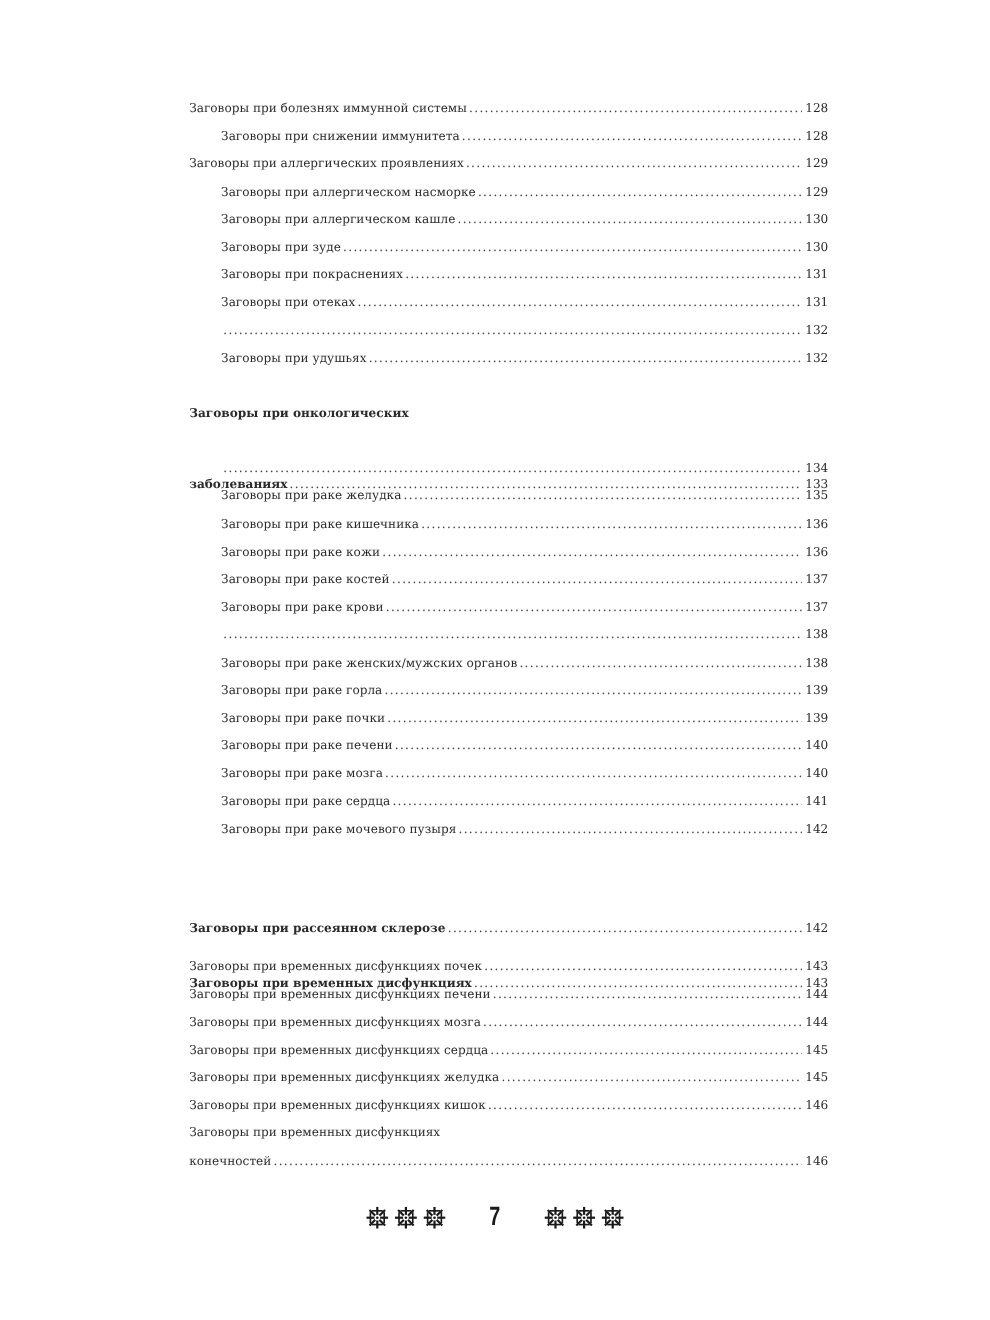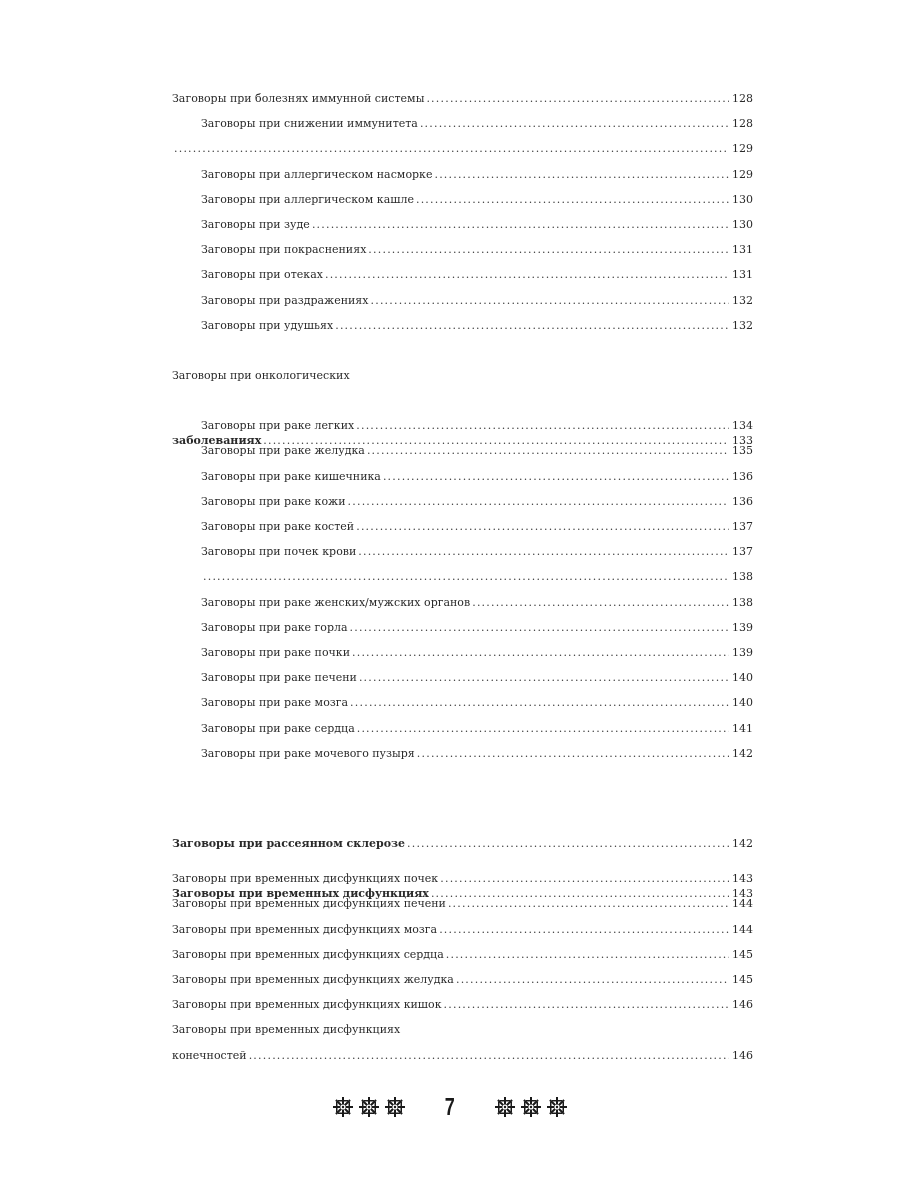--- a/index.html
+++ b/index.html
@@ -18,21 +18,21 @@
     .title { flex: 0 0 auto; }
     .dots {
       flex: 1 1 auto; overflow: hidden; margin: 0 3px 0 2px;
       letter-spacing: 1.2px; color: #444;
     }
     .dots::before {
       content: "....................................................................................................................................................................................................";
     }
     .page-num { flex: 0 0 auto; }
     .line-only { height: 25.2px; line-height: 25.2px; white-space: nowrap; }
-    .line-only.bold { font-weight: normal; }
+    .line-only.bold { font-weight: bold; }
     .gap { height: 25px; }
     .footer {
       position: absolute; left: 0; top: 1092px; width: 900px; height: 30px;
       display: flex; justify-content: center; align-items: center;
     }
     .orn-group { display: flex; gap: 6px; }
     .orn {
       width: 20px; height: 20px; position: relative;
     }
     .orn svg { width: 20px; height: 20px; display: block; }
@@ -52,20 +52,21 @@
         <span class="title">Заговоры при болезнях иммунной системы</span>
         <span class="dots"></span>
         <span class="page-num">128</span>
       </div>
     <div class="row indent">
         <span class="title">Заговоры при снижении иммунитета</span>
         <span class="dots"></span>
         <span class="page-num">128</span>
       </div>
     <div class="row">
+        <span class="title">Заговоры при аллергических проявлениях</span>
         <span class="dots"></span>
         <span class="page-num">129</span>
       </div>
     <div class="row indent">
         <span class="title">Заговоры при аллергическом насморке</span>
         <span class="dots"></span>
         <span class="page-num">129</span>
       </div>
     <div class="row indent">
         <span class="title">Заговоры при аллергическом кашле</span>
@@ -81,42 +82,40 @@
         <span class="title">Заговоры при покраснениях</span>
         <span class="dots"></span>
         <span class="page-num">131</span>
       </div>
     <div class="row indent">
         <span class="title">Заговоры при отеках</span>
         <span class="dots"></span>
         <span class="page-num">131</span>
       </div>
     <div class="row indent">
-        <span class="title">Заговоры при раздражениях</span>
         <span class="dots"></span>
         <span class="page-num">132</span>
       </div>
     <div class="row indent">
         <span class="title">Заговоры при удушьях</span>
         <span class="dots"></span>
         <span class="page-num">132</span>
       </div>
   </div>
 
   <div class="gap"></div>
 
   <div>
     <div class="line-only bold">Заговоры при онкологических</div>
     <div class="row bold">
         <span class="title">заболеваниях</span>
         <span class="dots"></span>
         <span class="page-num">133</span>
       </div>
     <div class="row indent">
-        <span class="title">Заговоры при раке легких</span>
         <span class="dots"></span>
         <span class="page-num">134</span>
       </div>
     <div class="row indent">
         <span class="title">Заговоры при раке желудка</span>
         <span class="dots"></span>
         <span class="page-num">135</span>
       </div>
     <div class="row indent">
         <span class="title">Заговоры при раке кишечника</span>
@@ -127,21 +126,21 @@
         <span class="title">Заговоры при раке кожи</span>
         <span class="dots"></span>
         <span class="page-num">136</span>
       </div>
     <div class="row indent">
         <span class="title">Заговоры при раке костей</span>
         <span class="dots"></span>
         <span class="page-num">137</span>
       </div>
     <div class="row indent">
-        <span class="title">Заговоры при почек крови</span>
+        <span class="title">Заговоры при раке крови</span>
         <span class="dots"></span>
         <span class="page-num">137</span>
       </div>
     <div class="row indent">
         <span class="dots"></span>
         <span class="page-num">138</span>
       </div>
     <div class="row indent">
         <span class="title">Заговоры при раке женских/мужских органов</span>
         <span class="dots"></span>

